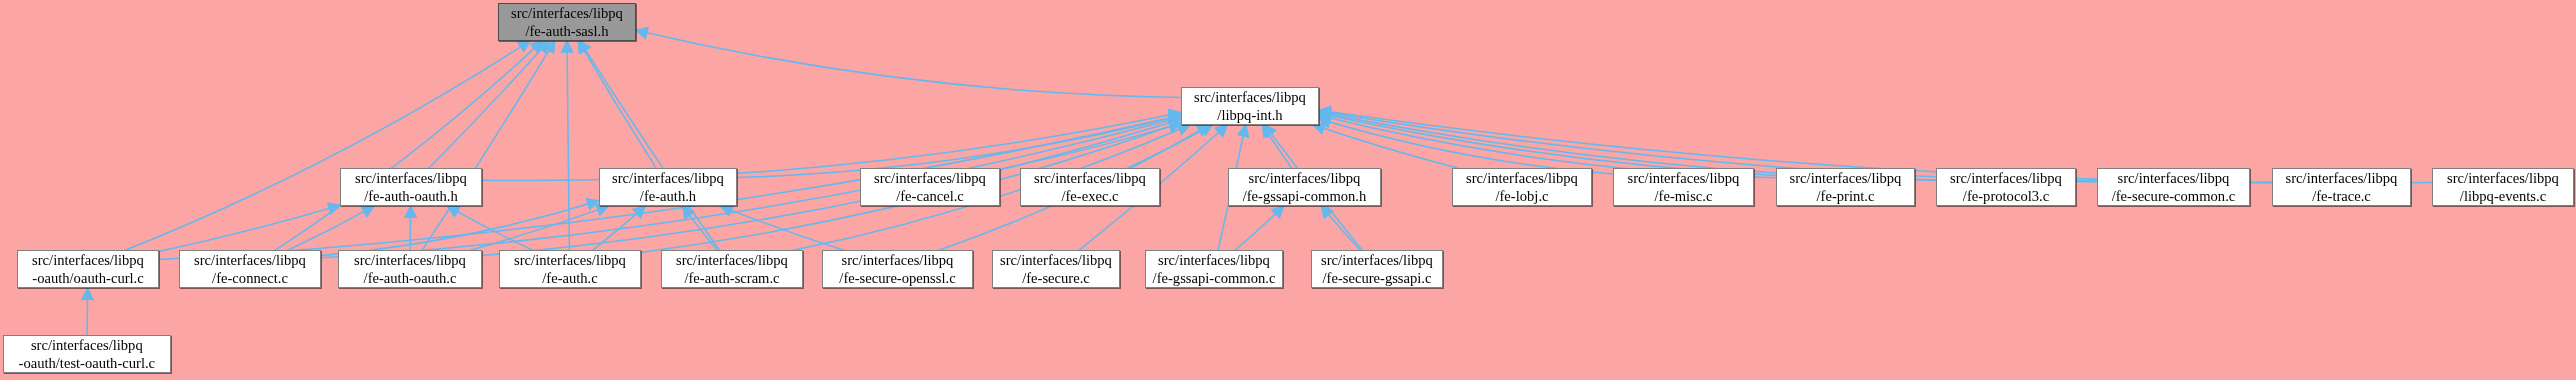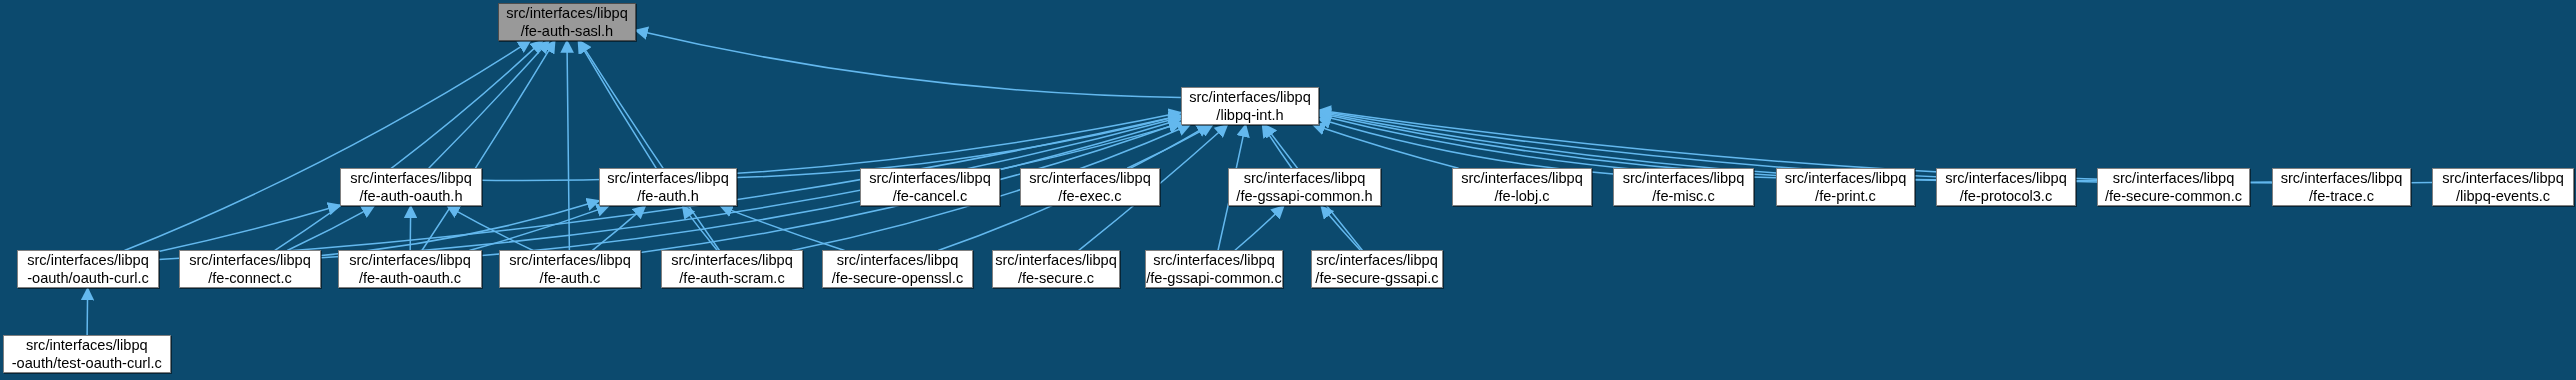--- a/index.html
+++ b/index.html
@@ -1,17 +1,17 @@
 <!DOCTYPE html>
 <html style="font-size:15px"><head>
 <meta charset="utf-8">
 <style>
   html,body{margin:0;padding:0;background:#000;}
-  #graph{position:relative;width:2576px;height:381px;background:#0c4a6e;
-         font-family:Liberation Sans, sans-serif;overflow:hidden;}
+  #graph{position:relative;width:2576px;height:381px;background:#fca5a5;
+         font-family:Liberation Serif, serif;overflow:hidden;}
   #edges{position:absolute;left:0;top:0;width:2576px;height:381px;}
   .node{position:absolute;box-sizing:border-box;display:flex;flex-direction:column;
         align-items:center;justify-content:center;border:0.9px solid #808080;
         background:#ffffff;color:#000000;font-size:14.6px;line-height:18px;
         text-align:center;white-space:pre;z-index:5;
         box-shadow:0.9px 0.9px 0 0 rgba(0,0,0,0.55);}
   .node.root{background:#999999;border-color:#4d4d4d;}
   .node .l1,.node .l2{display:block;pointer-events:none;}
 </style>
 </head>

